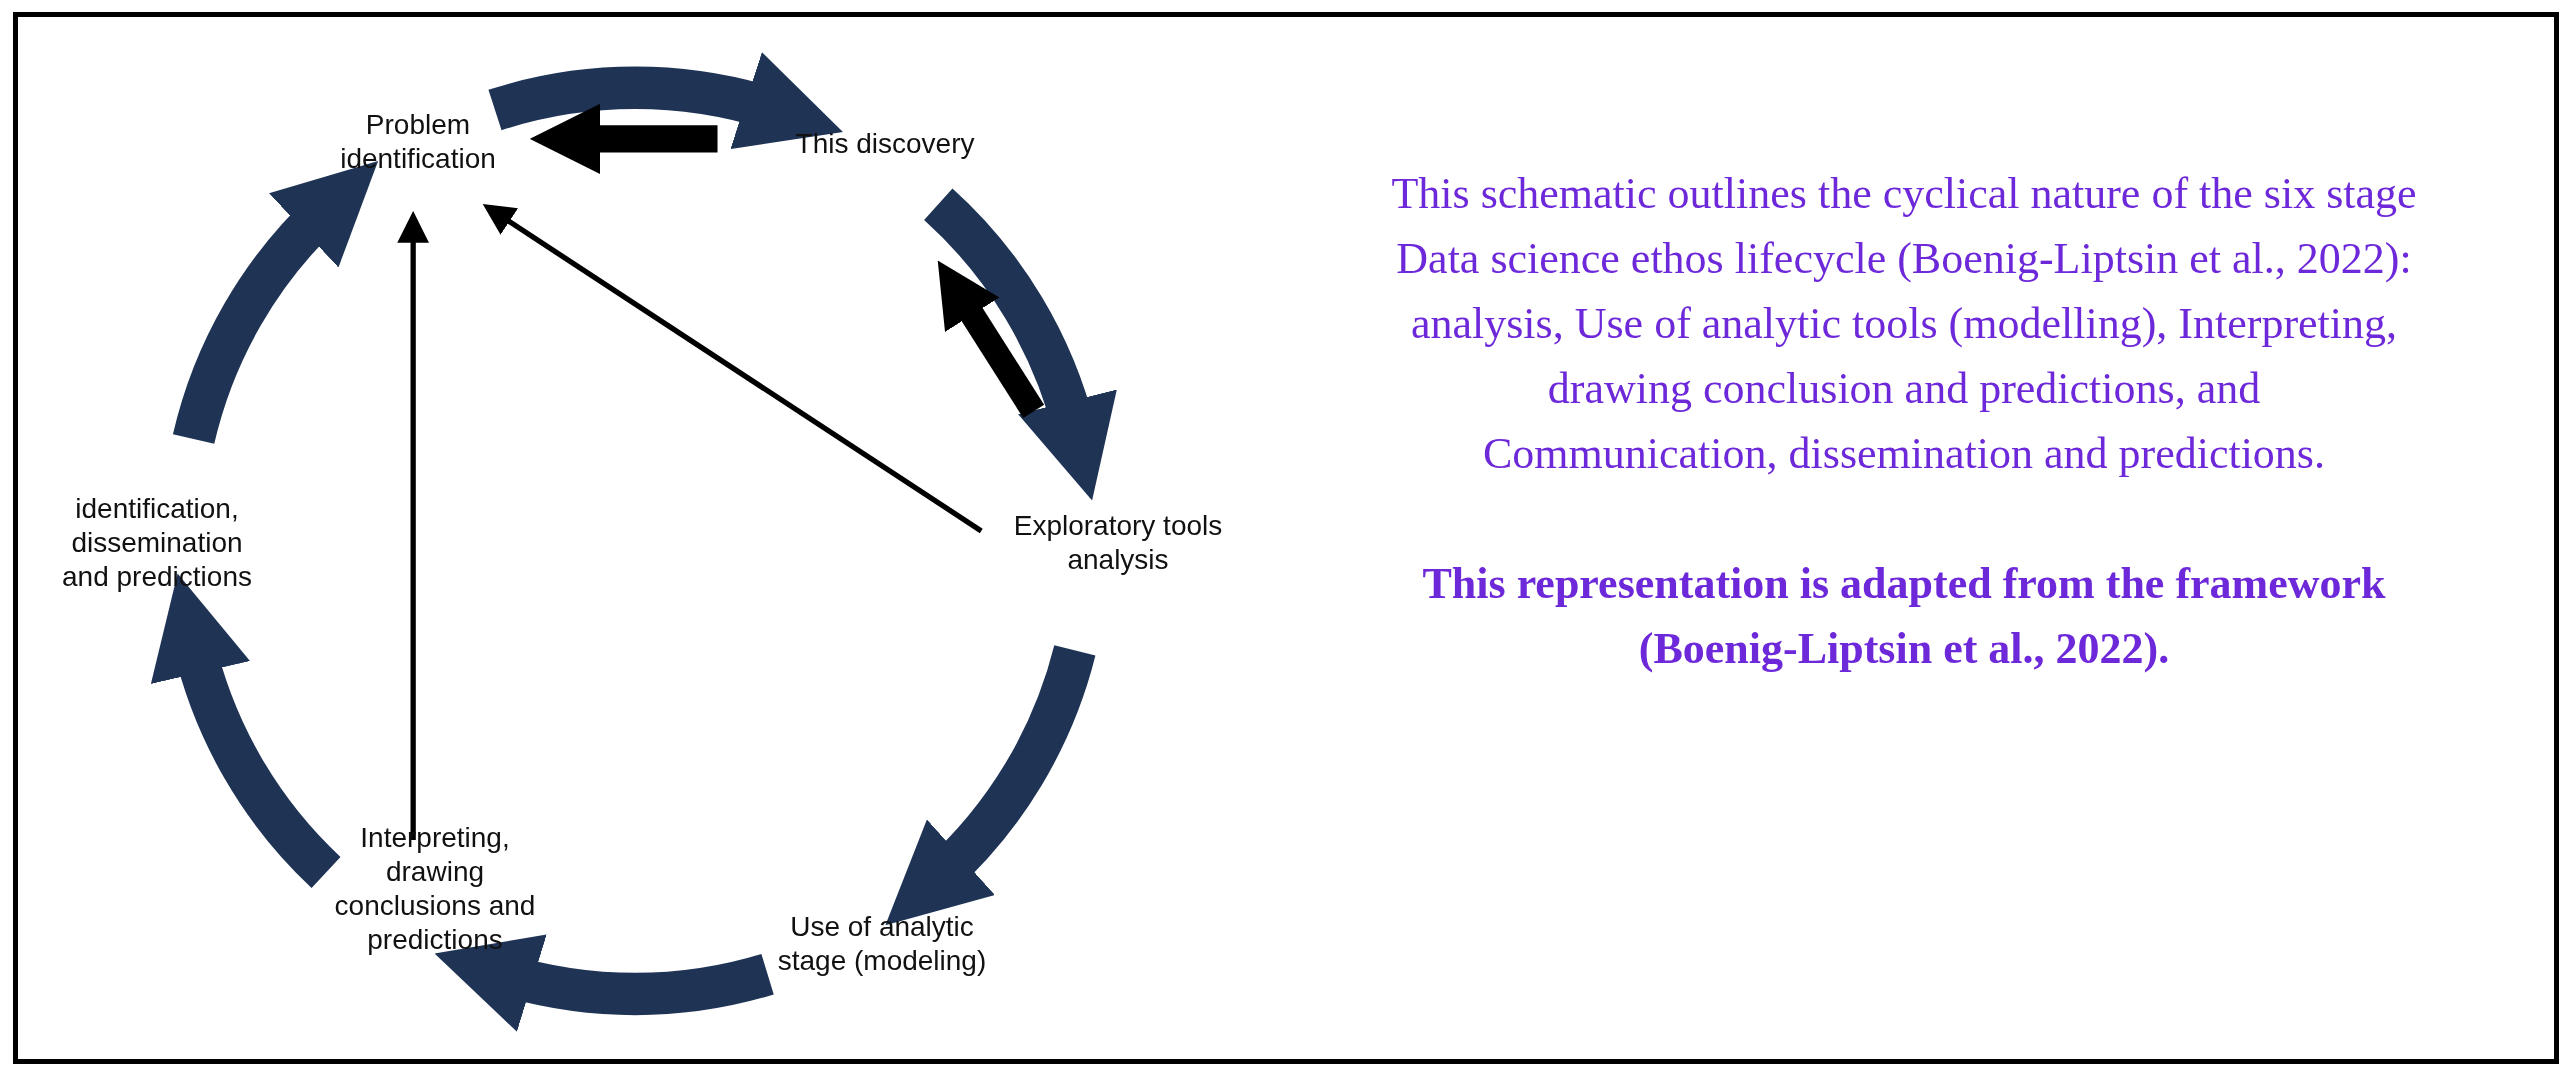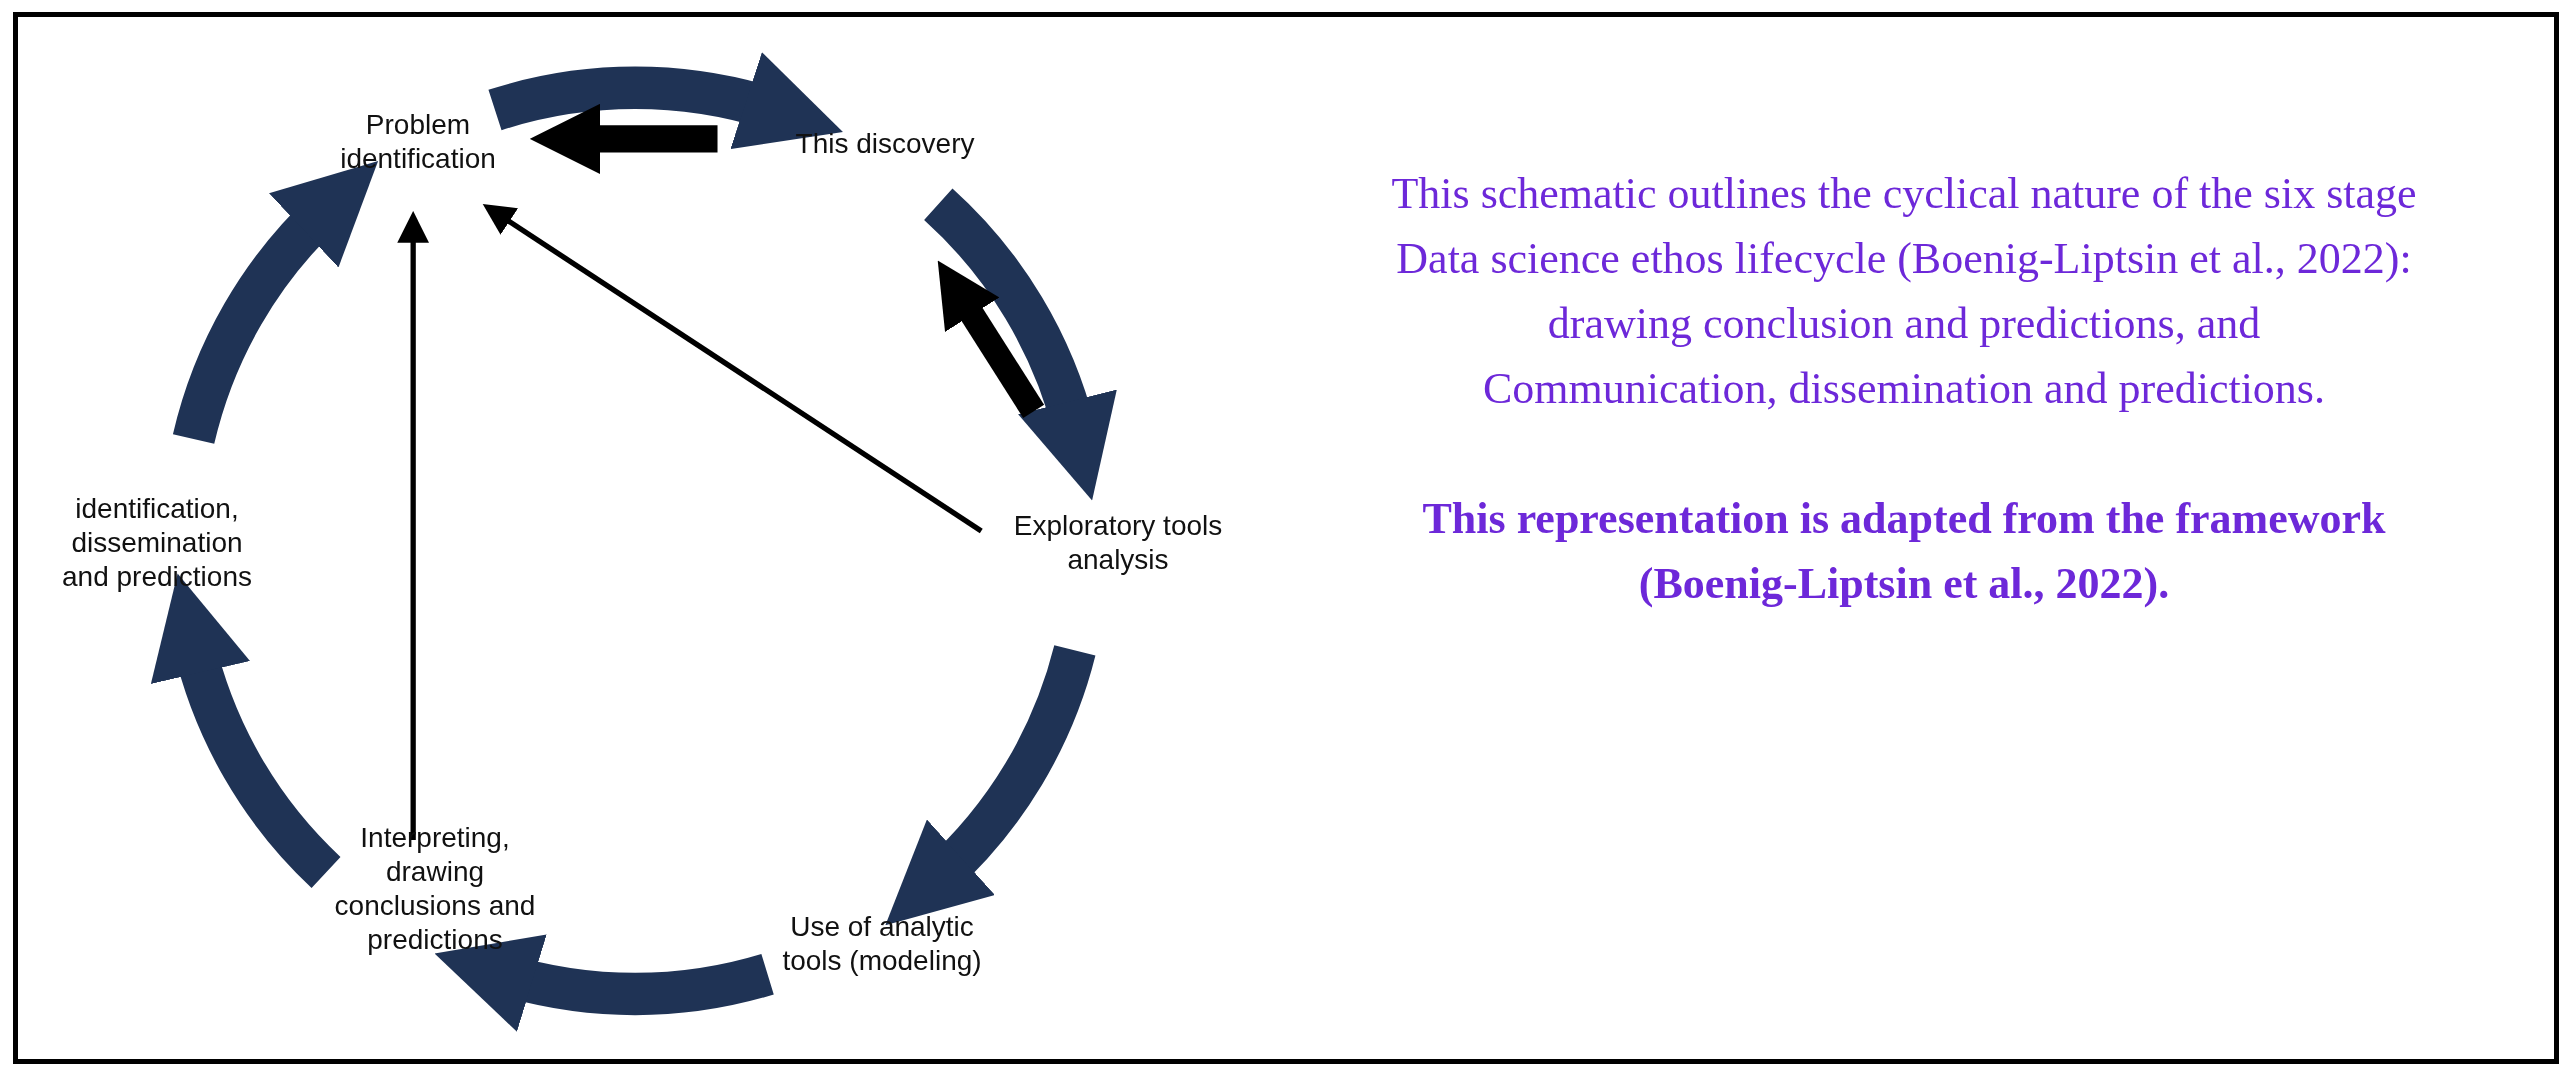--- a/index.html
+++ b/index.html
@@ -62,40 +62,41 @@
       <div class="nl">This discovery</div>
     </div>
 
     <div class="node" style="left:1100px;top:526px">
       <div class="nl">Exploratory tools</div>
       <div class="nl">analysis</div>
     </div>
 
     <div class="node" style="left:864px;top:927px">
       <div class="nl">Use of analytic</div>
-      <div class="nl">tools (modeling)</div>
+      <div class="nl">stage (modeling)</div>
     </div>
 
     <div class="node" style="left:417px;top:872px">
       <div class="nl">Interpreting,</div>
       <div class="nl">drawing</div>
       <div class="nl">conclusions and</div>
       <div class="nl">predictions</div>
     </div>
 
     <div class="node" style="left:139px;top:526px">
       <div class="nl">identification,</div>
       <div class="nl">dissemination</div>
       <div class="nl">and predictions</div>
     </div>
 
     <div class="panel">
       <div class="para">
         <div class="pl">This schematic outlines the cyclical nature of the six stage</div>
         <div class="pl">Data science ethos lifecycle (Boenig-Liptsin et al., 2022):</div>
+        <div class="pl">analysis, Use of analytic tools (modelling), Interpreting,</div>
         <div class="pl">drawing conclusion and predictions, and</div>
         <div class="pl">Communication, dissemination and predictions.</div>
       </div>
       <div class="para para2">
         <div class="pl">This representation is adapted from the framework</div>
         <div class="pl">(Boenig-Liptsin et al., 2022).</div>
       </div>
     </div>
 
   </div>

